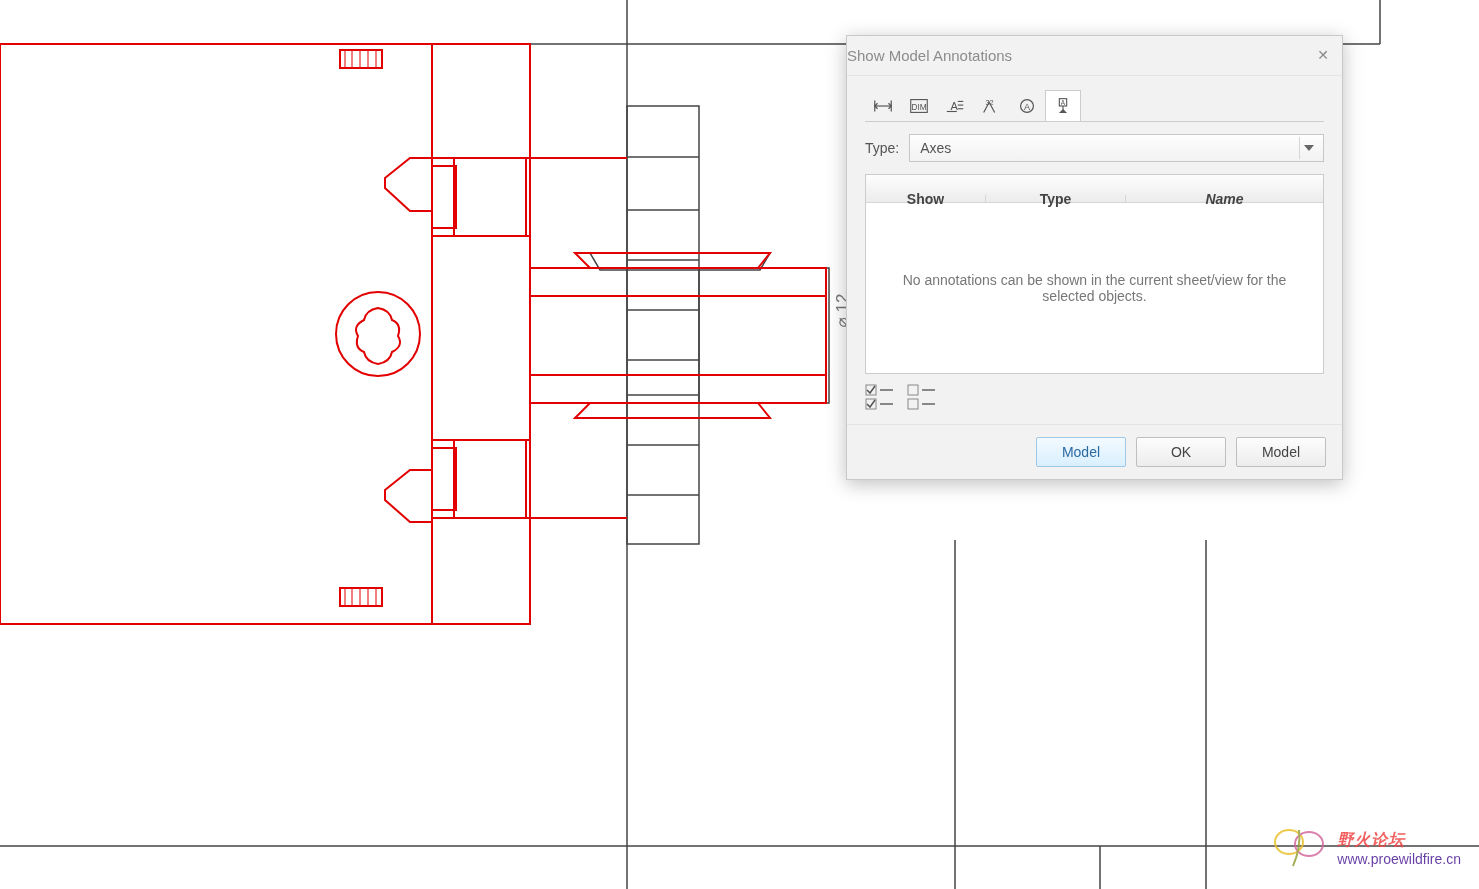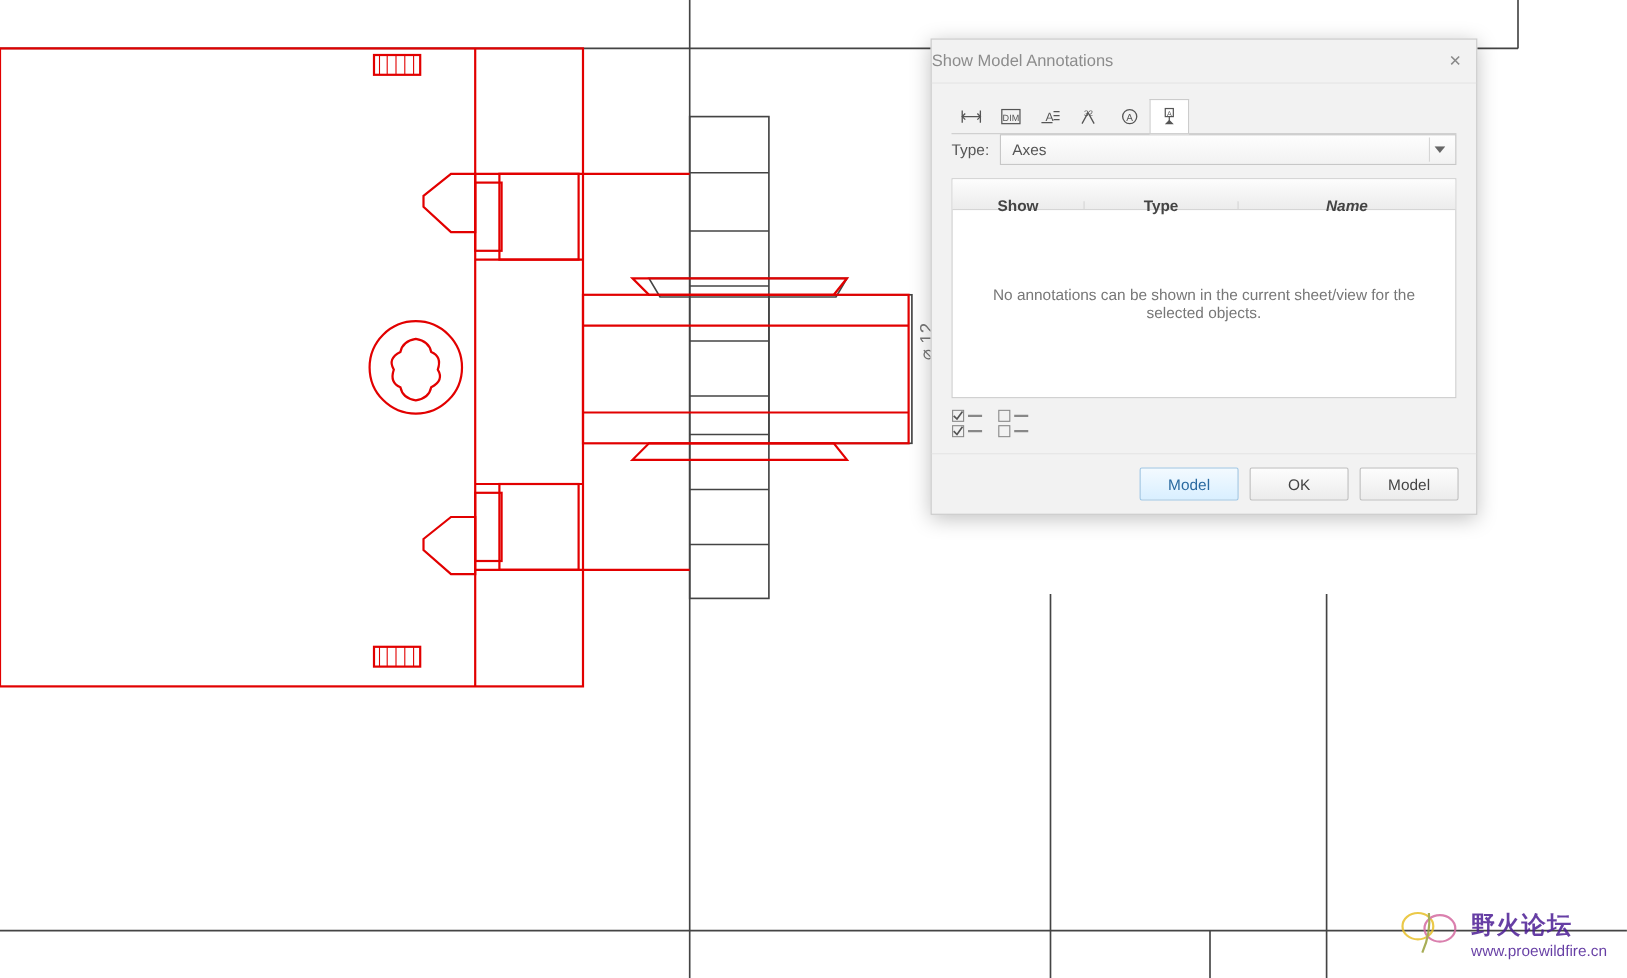--- a/index.html
+++ b/index.html
@@ -44,21 +44,21 @@
     width: 18px; height: 18px;
     color: #8a8a8a;
     font-size: 14px; line-height: 18px; text-align: center;
     cursor: pointer;
   }
   .dialog-body { padding: 14px 18px 14px 18px; }
 
   .tabstrip {
     display: flex;
     gap: 0;
-    margin-bottom: 0;
+    margin-bottom: 12px;
   }
   .tab-btn {
     width: 36px; height: 32px;
     border: 1px solid transparent;
     display:flex; align-items:center; justify-content:center;
     cursor: pointer;
   }
   .tab-btn.active {
     border: 1px solid #ccc;
     background: #fff;
@@ -141,21 +141,21 @@
     color:#2a6aa0;
   }
 
   .watermark {
     position:absolute; right:18px; bottom:16px;
     display:flex; align-items:center; gap:10px;
     opacity:0.85;
   }
   .watermark .logo svg { width:56px; height:46px; }
   .watermark .wm-text { display:flex; flex-direction:column; align-items:flex-start; }
-  .watermark .cn { color:#4c1d95; font-size:22px; font-weight:600; letter-spacing:1px; }
+  .watermark .cn { color:#ef4444; font-size:16px; font-weight:600; letter-spacing:1px;font-style:italic; }
   .watermark .url { color:#4c1d95; font-size:14px; }
   .diam-annot { position:absolute; left:826px; top:300px; transform:rotate(-90deg); color:#777; font-size:17px; }
 </style>
 </head>
 <body>
 
 <div class="canvas">
   <svg viewBox="0 0 1479 889" width="1479" height="889">
 
     <g stroke="#444" stroke-width="1.5" fill="none">

